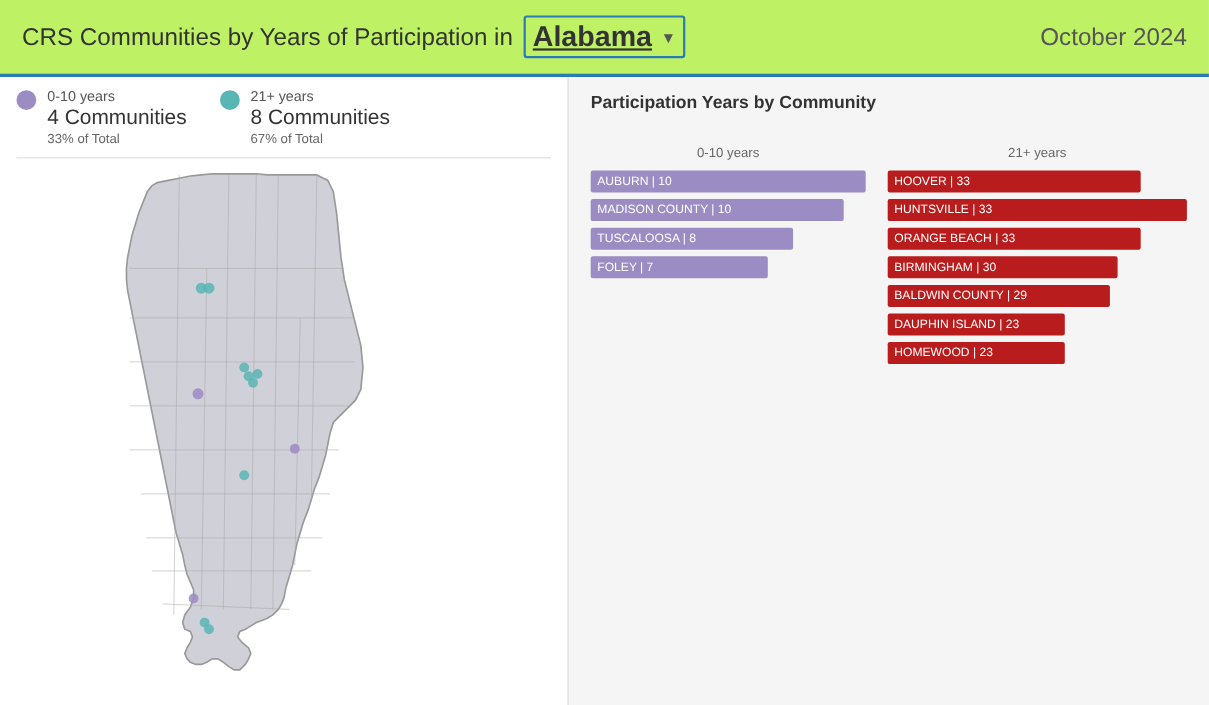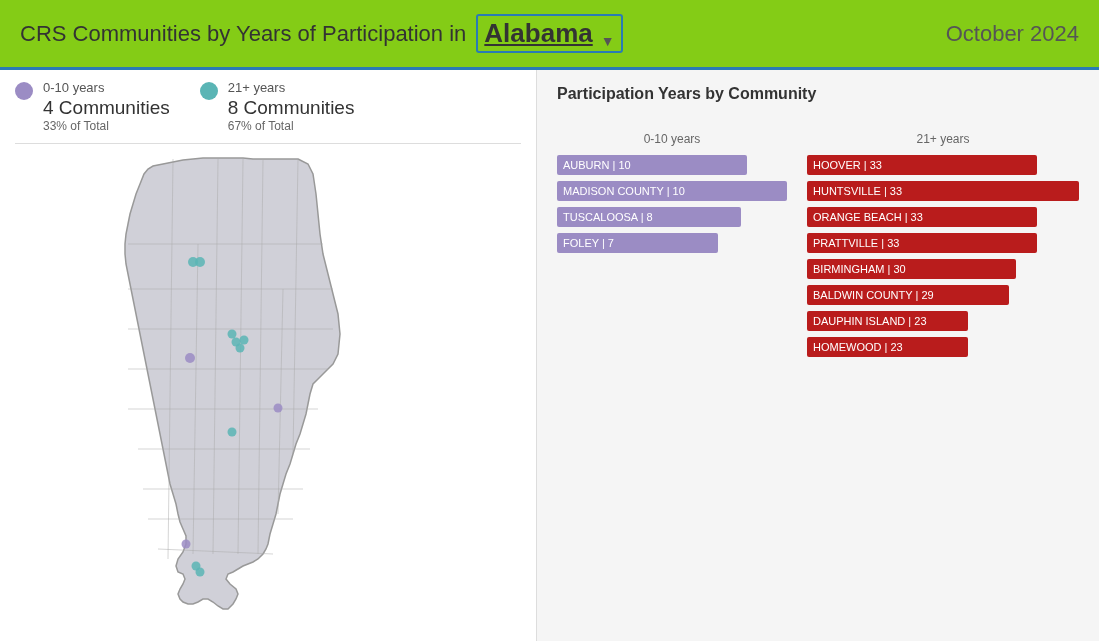--- a/index.html
+++ b/index.html
@@ -1,36 +1,36 @@
 <!DOCTYPE html>
 <html><head>
   <meta charset="utf-8">
   <style>
     * { box-sizing: border-box; margin: 0; padding: 0; }
     body { font-family: Arial, sans-serif; background: #f0f0f0; width: 1099px; height: 641px; overflow: hidden; }
 
     #header {
-      background: #84cc16;
+      background: #bef264;
       padding: 12px 20px;
       display: flex;
       align-items: center;
       border-bottom: 3px solid #2a7bb5;
       height: 70px;
     }
     #header-title {
       font-size: 22px;
       color: #333;
       flex: 1;
       display: flex;
       align-items: center;
       gap: 10px;
     }
     #state-select-wrapper {
       display: flex;
-      align-items: flex-end;
+      align-items: center;
       border: 2px solid #2a7bb5;
       border-radius: 3px;
       padding: 2px 6px;
     }
     #state-label {
       font-size: 26px;
       font-weight: bold;
       color: #333;
       text-decoration: underline;
     }
@@ -241,21 +241,21 @@
     </div>
   </div>
 
   <div id="right-panel">
     <div id="chart-title">Participation Years by Community</div>
     <div id="chart-area">
       <div class="chart-column">
         <div class="chart-column-header">0-10 years</div>
         <div id="short-bars">
             <div class="bar-row">
-              <div class="bar-label bar-purple" style="width: 190px;">AUBURN | 10</div>
+              <div class="bar-label bar-purple" style="width: 250px;">AUBURN | 10</div>
             </div>
             <div class="bar-row">
               <div class="bar-label bar-purple" style="width: 230px;">MADISON COUNTY | 10</div>
             </div>
             <div class="bar-row">
               <div class="bar-label bar-purple" style="width: 184px;">TUSCALOOSA | 8</div>
             </div>
             <div class="bar-row">
               <div class="bar-label bar-purple" style="width: 161px;">FOLEY | 7</div>
             </div>
@@ -267,23 +267,20 @@
             <div class="bar-row">
               <div class="bar-label bar-teal" style="width: 230px;">HOOVER | 33</div>
             </div>
             <div class="bar-row">
               <div class="bar-label bar-teal" style="width: 272px;">HUNTSVILLE | 33</div>
             </div>
             <div class="bar-row">
               <div class="bar-label bar-teal" style="width: 230px;">ORANGE BEACH | 33</div>
             </div>
             <div class="bar-row">
-              <div class="bar-label bar-teal" style="width: 230px;">PRATTVILLE | 33</div>
-            </div>
-            <div class="bar-row">
               <div class="bar-label bar-teal" style="width: 209px;">BIRMINGHAM | 30</div>
             </div>
             <div class="bar-row">
               <div class="bar-label bar-teal" style="width: 202px;">BALDWIN COUNTY | 29</div>
             </div>
             <div class="bar-row">
               <div class="bar-label bar-teal" style="width: 161px;">DAUPHIN ISLAND | 23</div>
             </div>
             <div class="bar-row">
               <div class="bar-label bar-teal" style="width: 161px;">HOMEWOOD | 23</div>

